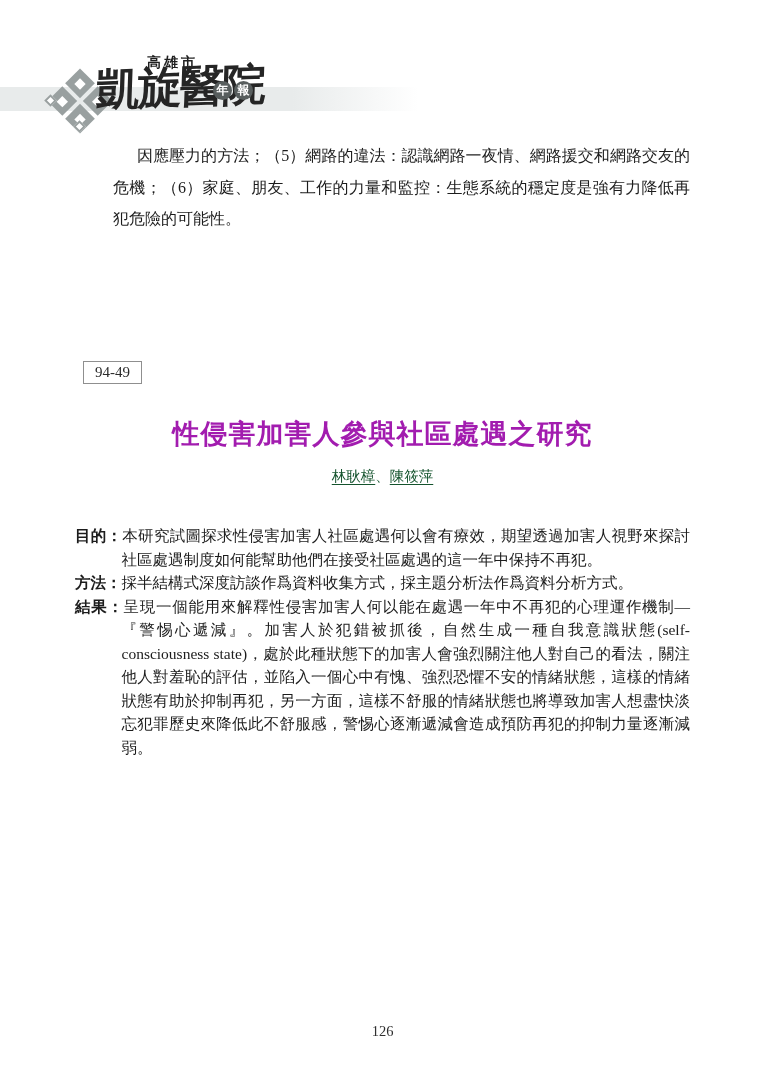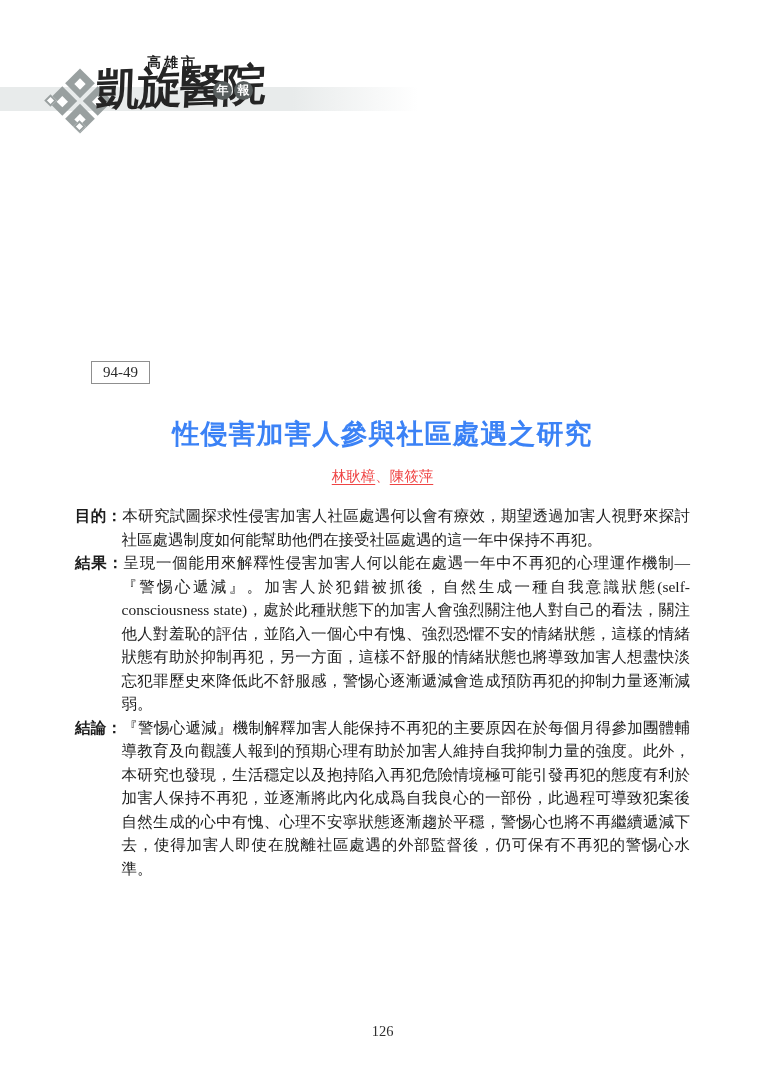--- a/index.html
+++ b/index.html
@@ -55,36 +55,36 @@
   
   .content { position:absolute; left:75px; top:0; width:615px; }
 
   .intro { position:absolute; top:130px; width:615px; font-size:16px; line-height:31.5px; text-align:justify; }
   .p-cont   { padding-left:38px; text-indent:24px; }
   .p-concl  { padding-left:80px; text-indent:-80px; }
   .p-keys   { margin-top:9px; }
   .lbl { font-weight:bold; }
 
   .report-box {
-    position:absolute; top:351px; left:16px;
+    position:absolute; top:351px; left:8px;
     border:1px solid #8f8f8f; padding:2px 11px;
     font-size:15px; color:#2a2a2a; background:#fff;
   }
 
   .art-title {
     position:absolute; top:406px; width:615px; text-align:center;
-    font-size:27px; font-weight:bold; letter-spacing:1px; color:#3b82f6;
+    font-size:27px; font-weight:bold; letter-spacing:1px; color:#a21caf;
   }
   .art-authors {
     position:absolute; top:457px; width:615px; text-align:center;
-    font-size:14.5px; color:#ef4444;
+    font-size:14.5px; color:#14532d;
   }
   .art-authors .name { text-decoration:underline; text-underline-offset:3px; }
 
-  .sections { position:absolute; top:494px; width:615px; font-size:15.5px; line-height:23.5px; text-align:justify; }
+  .sections { position:absolute; top:514px; width:615px; font-size:15.5px; line-height:23.5px; text-align:justify; }
   .sec { padding-left:46.5px; text-indent:-46.5px; }
 
   .page-num {
     position:absolute; top:1013px; left:0; width:765px; text-align:center;
     font-size:14.5px; color:#2f2f2f;
   }
   .bottom-rule {
     position:absolute; left:0; bottom:0; width:765px; height:3px; background:#e2e6e6;
   }
 </style>
@@ -104,31 +104,32 @@
   <div class="mini-diamond md2"></div>
   <div class="logo-city">高雄市</div>
   <div class="logo-script">凱旋醫院</div>
   <div class="badges">
     <span class="badge">年</span><span class="badge">報</span>
   </div>
 
   <div class="content">
 
     <div class="intro">
+      <p class="p-cont">因應壓力的方法；（5）網路的違法：認識網路一夜情、網路援交和網路交友的危機；（6）家庭、朋友、工作的力量和監控：生態系統的穩定度是強有力降低再犯危險的可能性。</p>
     </div>
 
     <span class="report-box">94-49</span>
 
     <h1 class="art-title">性侵害加害人參與社區處遇之研究</h1>
     <div class="art-authors">
       <span class="name">林耿樟</span><span>、</span><span class="name">陳筱萍</span>
     </div>
 
     <div class="sections">
       <p class="sec"><span class="lbl">目的：</span><span>本研究試圖探求性侵害加害人社區處遇何以會有療效，期望透過加害人視野來探討社區處遇制度如何能幫助他們在接受社區處遇的這一年中保持不再犯。</span></p>
+      <p class="sec"><span class="lbl">方法：</span><span>採半結構式深度訪談作爲資料收集方式，採主題分析法作爲資料分析方式。</span></p>
       <p class="sec"><span class="lbl">結果：</span><span>呈現一個能用來解釋性侵害加害人何以能在處遇一年中不再犯的心理運作機制—『警惕心遞減』。加害人於犯錯被抓後，自然生成一種自我意識狀態(self-consciousness state)，處於此種狀態下的加害人會強烈關注他人對自己的看法，關注他人對羞恥的評估，並陷入一個心中有愧、強烈恐懼不安的情緒狀態，這樣的情緒狀態有助於抑制再犯，另一方面，這樣不舒服的情緒狀態也將導致加害人想盡快淡忘犯罪歷史來降低此不舒服感，警惕心逐漸遞減會造成預防再犯的抑制力量逐漸減弱。</span></p>
-      <p class="sec"><span class="lbl">結論：</span><span>『警惕心遞減』機制解釋加害人能保持不再犯的主要原因在於每個月得參加團體輔導教育及向觀護人報到的預期心理有助於加害人維持自我抑制力量的強度。此外，本研究也發現，生活穩定以及抱持陷入再犯危險情境極可能引發再犯的態度有利於加害人保持不再犯，並逐漸將此內化成爲自我良心的一部份，此過程可導致犯案後自然生成的心中有愧、心理不安寧狀態逐漸趨於平穩，警惕心也將不再繼續遞減下去，使得加害人即使在脫離社區處遇的外部監督後，仍可保有不再犯的警惕心水準。</span></p>
     </div>
   </div>
 
   <div class="page-num">126</div>
   <div class="bottom-rule"></div>
 </div>
 
 </body></html>

